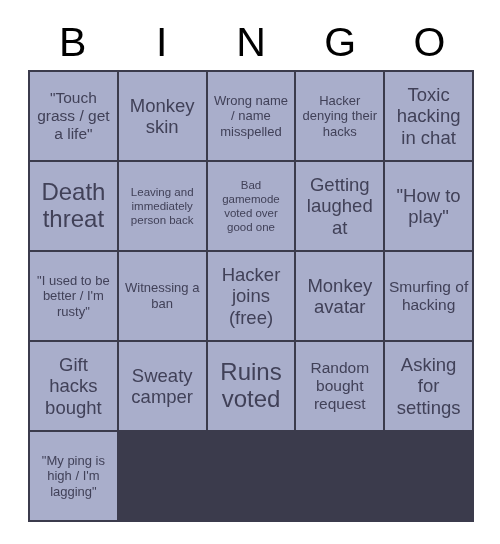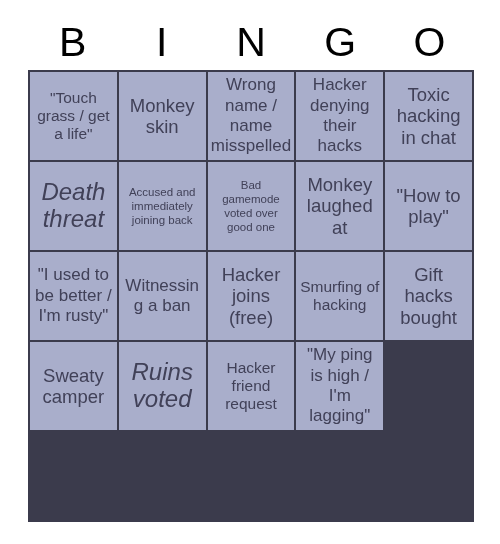--- a/index.html
+++ b/index.html
@@ -69,24 +69,24 @@
     padding: 2px 3px;
     overflow: hidden;
     font-family: "Liberation Sans", sans-serif;
     line-height: 1.14;
     word-break: break-word;
     hyphens: none;
   }
 
   
   .fs-xs { font-size: 11.5px; line-height: 1.22; }
-  .fs-s  { font-size: 17px; line-height: 1.2; }
+  .fs-s  { font-size: 13px; line-height: 1.2; }
   .fs-m  { font-size: 15.5px; line-height: 1.18; }
   .fs-l  { font-size: 18.5px; line-height: 1.15; }
-  .fs-xl { font-size: 24px;   line-height: 1.12; font-style: italic; }
+  .fs-xl { font-size: 24px;   line-height: 1.12; }
 </style>
 </head>
 <body>
 
 <div id="bingo-card">
 
   <div id="bingo-header">
     <div class="header-letter">B</div>
     <div class="header-letter">I</div>
     <div class="header-letter">N</div>
@@ -94,28 +94,30 @@
     <div class="header-letter">O</div>
   </div>
 
   <div id="bingo-grid">
       <div class="bingo-cell fs-m">"Touch grass / get a life"</div>
       <div class="bingo-cell fs-l">Monkey skin</div>
       <div class="bingo-cell fs-s">Wrong name / name misspelled</div>
       <div class="bingo-cell fs-s">Hacker denying their hacks</div>
       <div class="bingo-cell fs-l">Toxic hacking in chat</div>
       <div class="bingo-cell fs-xl">Death threat</div>
-      <div class="bingo-cell fs-xs">Accused and immediately joining back</div>
+      <div class="bingo-cell fs-xs">Leaving and immediately person back</div>
       <div class="bingo-cell fs-xs">Bad gamemode voted over good one</div>
-      <div class="bingo-cell fs-l">Monkey laughed at</div>
+      <div class="bingo-cell fs-l">Getting laughed at</div>
       <div class="bingo-cell fs-l">"How to play"</div>
       <div class="bingo-cell fs-s">"I used to be better / I'm rusty"</div>
       <div class="bingo-cell fs-s">Witnessing a ban</div>
       <div class="bingo-cell fs-l">Hacker joins (free)</div>
+      <div class="bingo-cell fs-l">Monkey avatar</div>
       <div class="bingo-cell fs-m">Smurfing of hacking</div>
       <div class="bingo-cell fs-l">Gift hacks bought</div>
       <div class="bingo-cell fs-l">Sweaty camper</div>
       <div class="bingo-cell fs-xl">Ruins voted</div>
-      <div class="bingo-cell fs-m">Hacker friend request</div>
+      <div class="bingo-cell fs-m">Random bought request</div>
+      <div class="bingo-cell fs-l">Asking for settings</div>
       <div class="bingo-cell fs-s">"My ping is high / I'm lagging"</div>
     </div>
 
 </div>
 
 </body></html>

